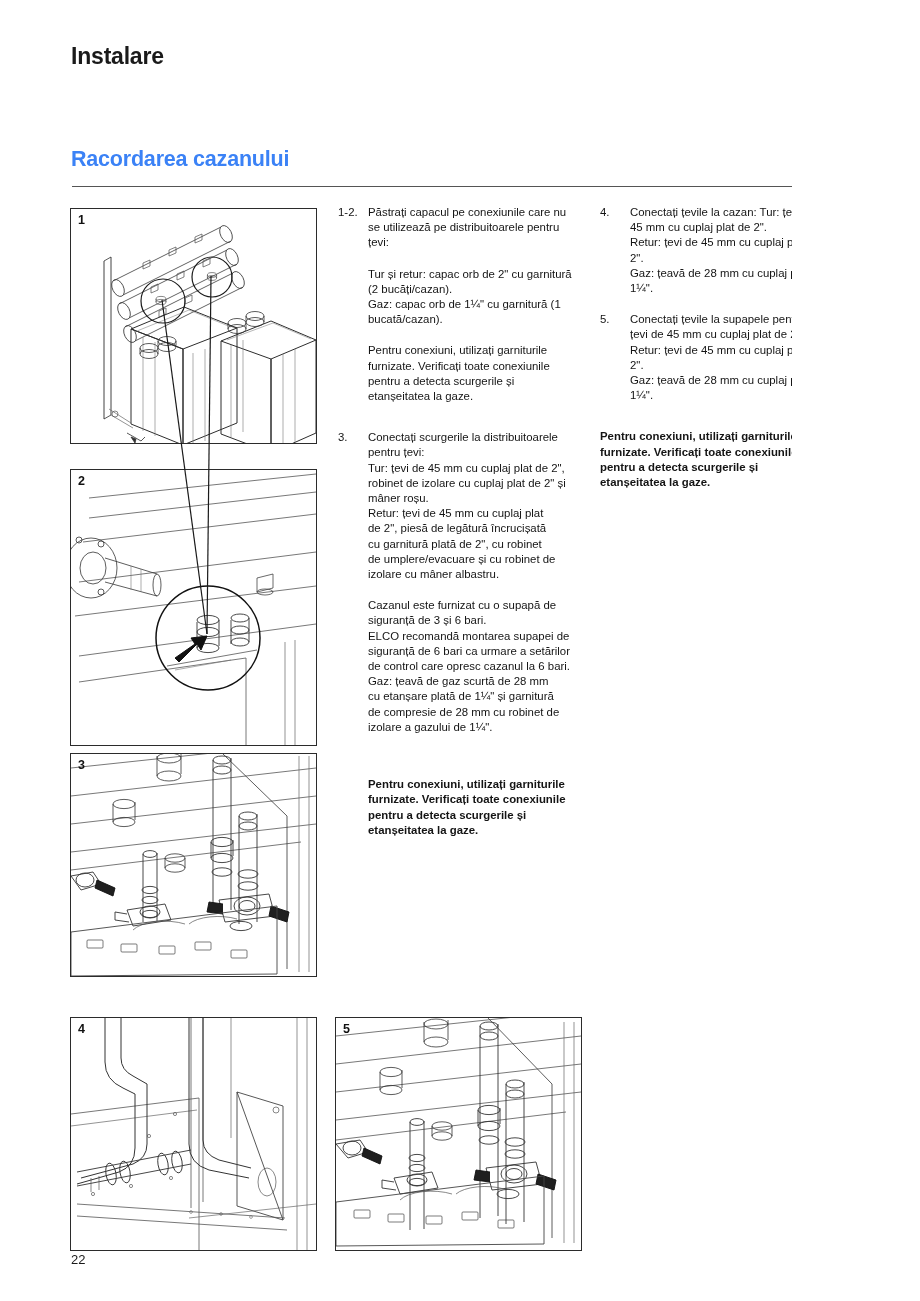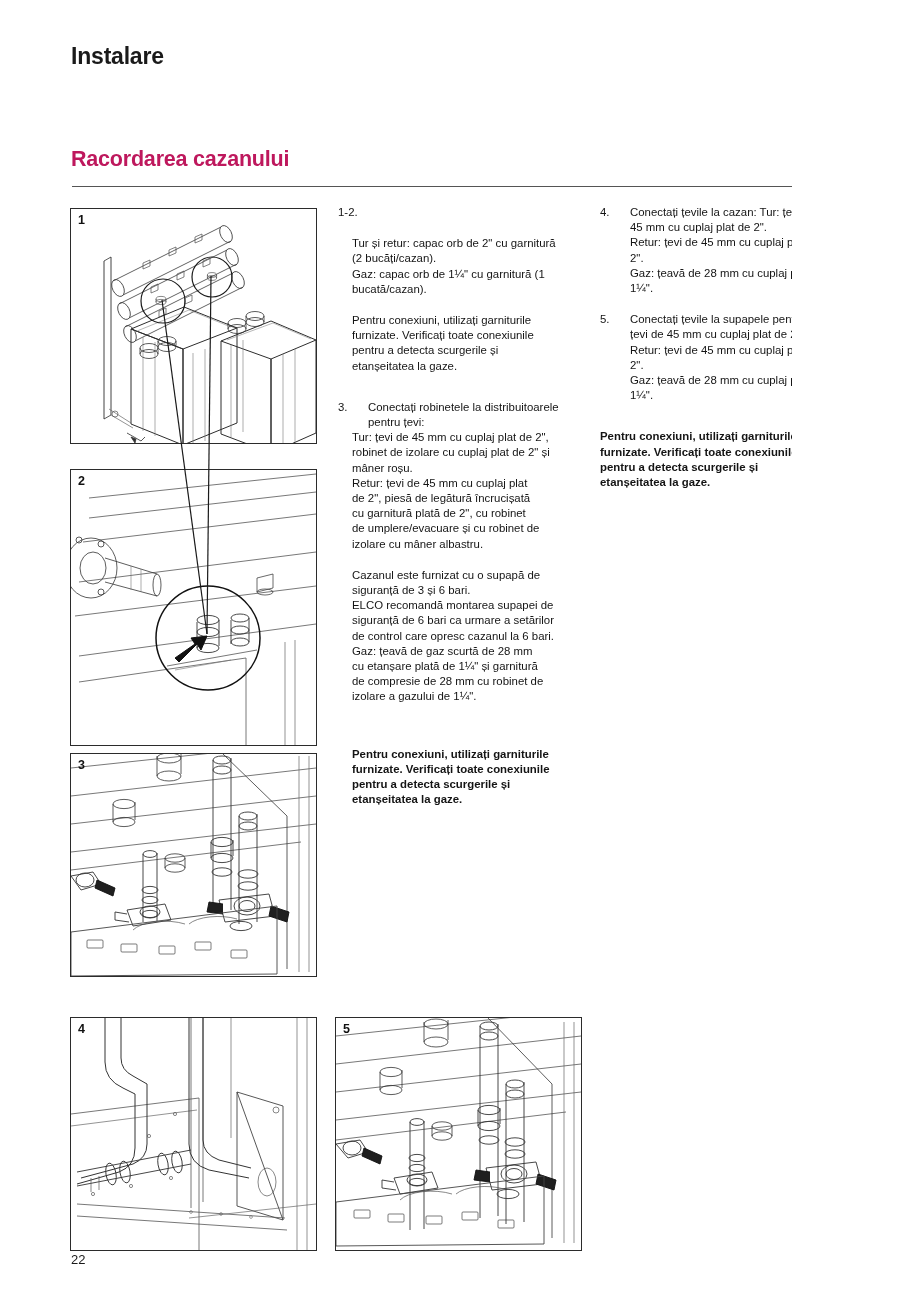--- a/index.html
+++ b/index.html
@@ -30,21 +30,21 @@
     letter-spacing: -0.2px;
     color: #1a1a1a;
   }
   .section-title {
     position: absolute;
     left: 71px;
     top: 147px;
     font-size: 21.5px;
     font-weight: bold;
     letter-spacing: -0.2px;
-    color: #be185d;
+    color: #3b82f6;
   }
   .section-rule {
     position: absolute;
     left: 72px;
     top: 186px;
     width: 778px;
     height: 1px;
     background: #555;
   }
 
@@ -115,21 +115,21 @@
   }
   .para {
     margin: 0;
     font-size: 11.4px;
     line-height: 15.2px;
     white-space: pre-line;
   }
   .gap-md { height: 16px; }
   .gap-lg { height: 26px; }
   .bold { font-weight: bold; }
-  .indent-body { margin-left: 14px; }
+  .indent-body { margin-left: 30px; }
 
   .page-number {
     position: absolute;
     left: 71px;
     top: 1252px;
     font-size: 13px;
     color: #1a1a1a;
   }
 </style>
 </head>
@@ -512,41 +512,44 @@
     <g fill="none" stroke="#1a1a1a" stroke-width="1.2">
       <path d="M162 300 L207 634"></path>
       <path d="M211 276 L207 634"></path>
     </g>
   </svg>
 
   <div class="col" id="col-mid">
 
     <div class="item">
       <div class="item-num">1-2.</div>
+      <div class="item-body para">Păstrați capacul pe conexiunile care nu
+se utilizează pe distribuitoarele pentru
+țevi:</div>
     </div>
 
     <div class="gap-md"></div>
 
     <div class="para indent-body">Tur și retur: capac orb de 2" cu garnitură
 (2 bucăți/cazan).
 Gaz: capac orb de 1¼" cu garnitură (1
 bucată/cazan).</div>
 
     <div class="gap-md"></div>
 
     <div class="para indent-body">Pentru conexiuni, utilizați garniturile
 furnizate. Verificați toate conexiunile
 pentru a detecta scurgerile și
 etanșeitatea la gaze.</div>
 
     <div class="gap-lg"></div>
 
     <div class="item">
       <div class="item-num">3.</div>
-      <div class="item-body para">Conectați robinetele la distribuitoarele
+      <div class="item-body para">Conectați scurgerile la distribuitoarele
 pentru țevi:</div>
     </div>
 
     <div class="para indent-body">Tur: țevi de 45 mm cu cuplaj plat de 2",
 robinet de izolare cu cuplaj plat de 2" și
 mâner roșu.
 Retur: țevi de 45 mm cu cuplaj plat
 de 2", piesă de legătură încrucișată
 cu garnitură plată de 2", cu robinet
 de umplere/evacuare și cu robinet de

